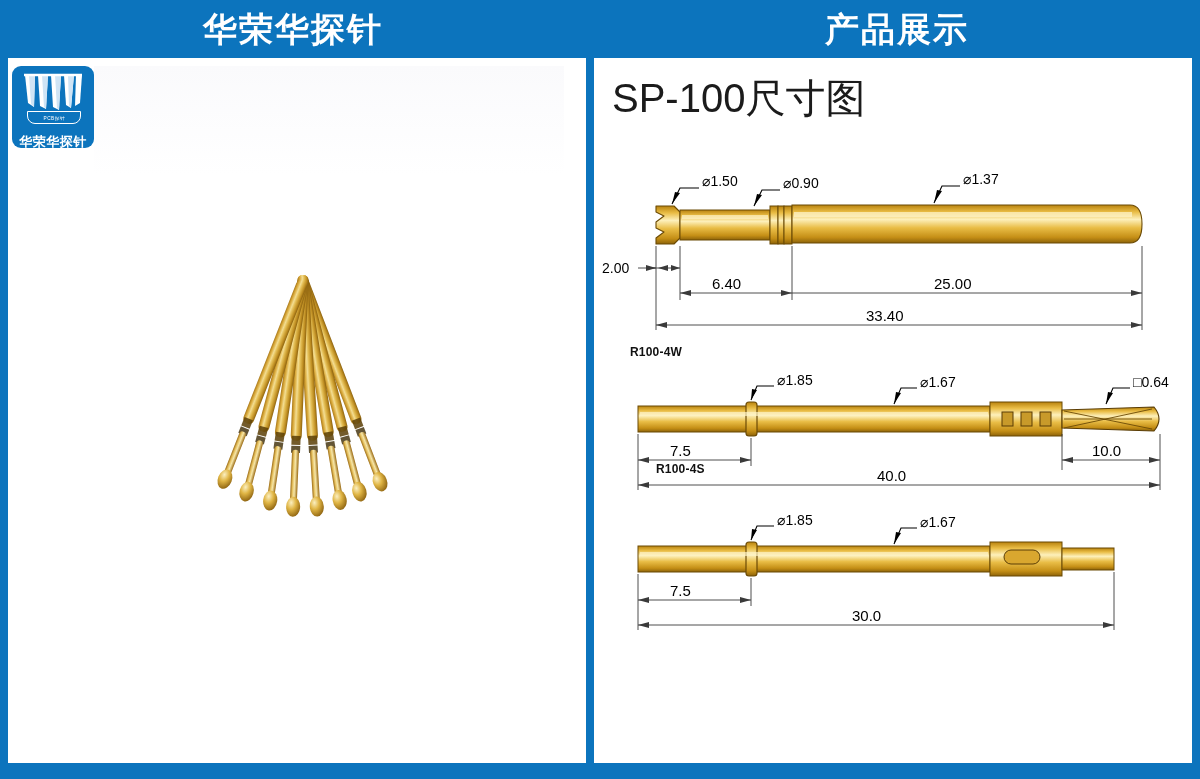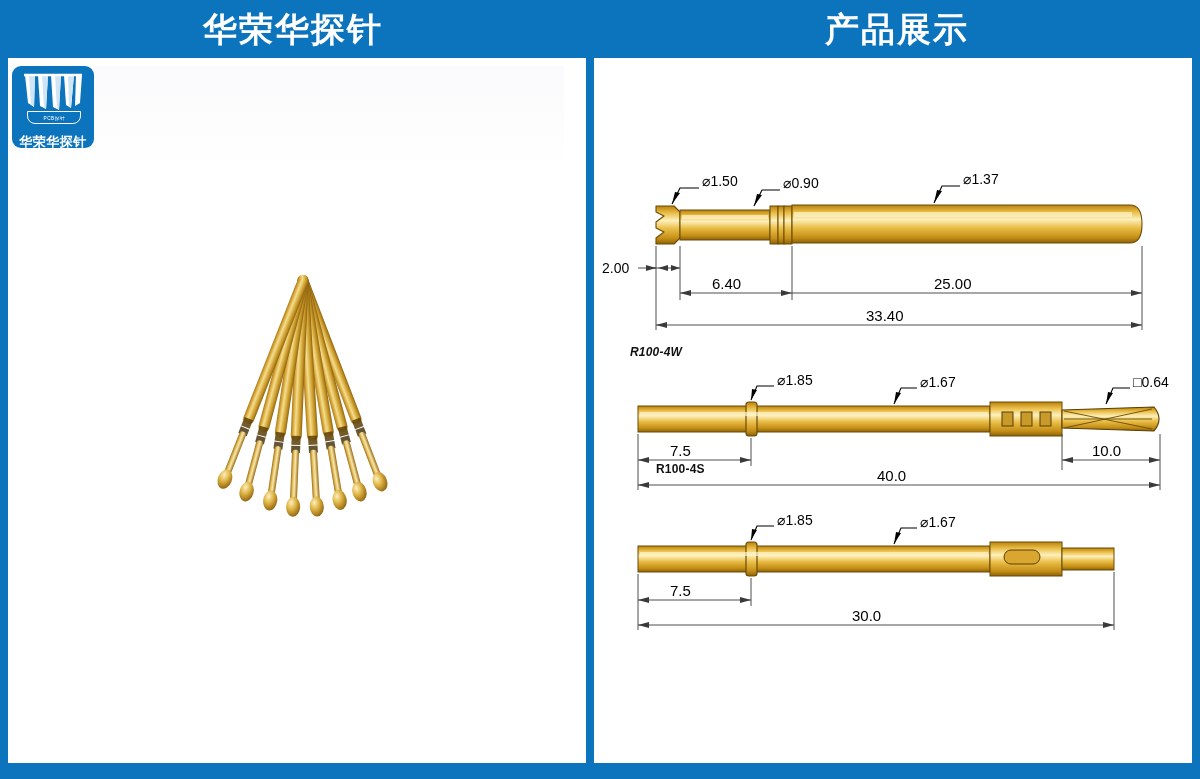--- a/index.html
+++ b/index.html
@@ -186,20 +186,21 @@
             <rect x="141.5" y="190" width="7" height="46" rx="3.5" fill="url(#gt)"></rect>
             <ellipse cx="145" cy="241" rx="7" ry="10" fill="url(#gb)"></ellipse>
           </g>
         </g>
       </svg>
     </div>
   </div>
 
   <div class="panel-right">
 
+    <div class="sheet-title">SP-100尺寸图</div>
 
     <div class="dwg" style="left:0;top:92px;">
       <svg width="598" height="200" viewBox="0 0 598 200">
         <defs>
           <linearGradient id="bar1" x1="0" y1="0" x2="0" y2="1">
             <stop offset="0%" stop-color="#c28a10"></stop>
             <stop offset="15%" stop-color="#e6b73a"></stop>
             <stop offset="33%" stop-color="#fbe9a4"></stop>
             <stop offset="52%" stop-color="#ecc košик"></stop>
             <stop offset="52%" stop-color="#edc košik"></stop>
@@ -275,21 +276,21 @@
 
         <g>
           <line x1="62" y1="175" x2="548" y2="175" stroke="#3a3a3a" stroke-width="0.9"></line>
           <polygon points="62,175 73,172 73,178" fill="#3a3a3a"></polygon>
           <polygon points="548,175 537,172 537,178" fill="#3a3a3a"></polygon>
           <text x="272" y="171" font-family="Liberation Sans, sans-serif" font-size="15" fill="#000">33.40</text>
         </g>
       </svg>
     </div>
 
-    <div class="part-label" style="left:36px;top:287px;font-style:italic;">R100-4W</div>
+    <div class="part-label" style="left:36px;top:287px;">R100-4W</div>
 
     <div class="dwg" style="left:0;top:300px;">
       <svg width="598" height="160" viewBox="0 0 598 160">
         <defs>
           <linearGradient id="bar2" x1="0" y1="0" x2="0" y2="1">
             <stop offset="0%" stop-color="#b8820e"></stop>
             <stop offset="18%" stop-color="#e9bc44"></stop>
             <stop offset="38%" stop-color="#fdf0bb"></stop>
             <stop offset="60%" stop-color="#e9bd46"></stop>
             <stop offset="85%" stop-color="#c58f16"></stop>

